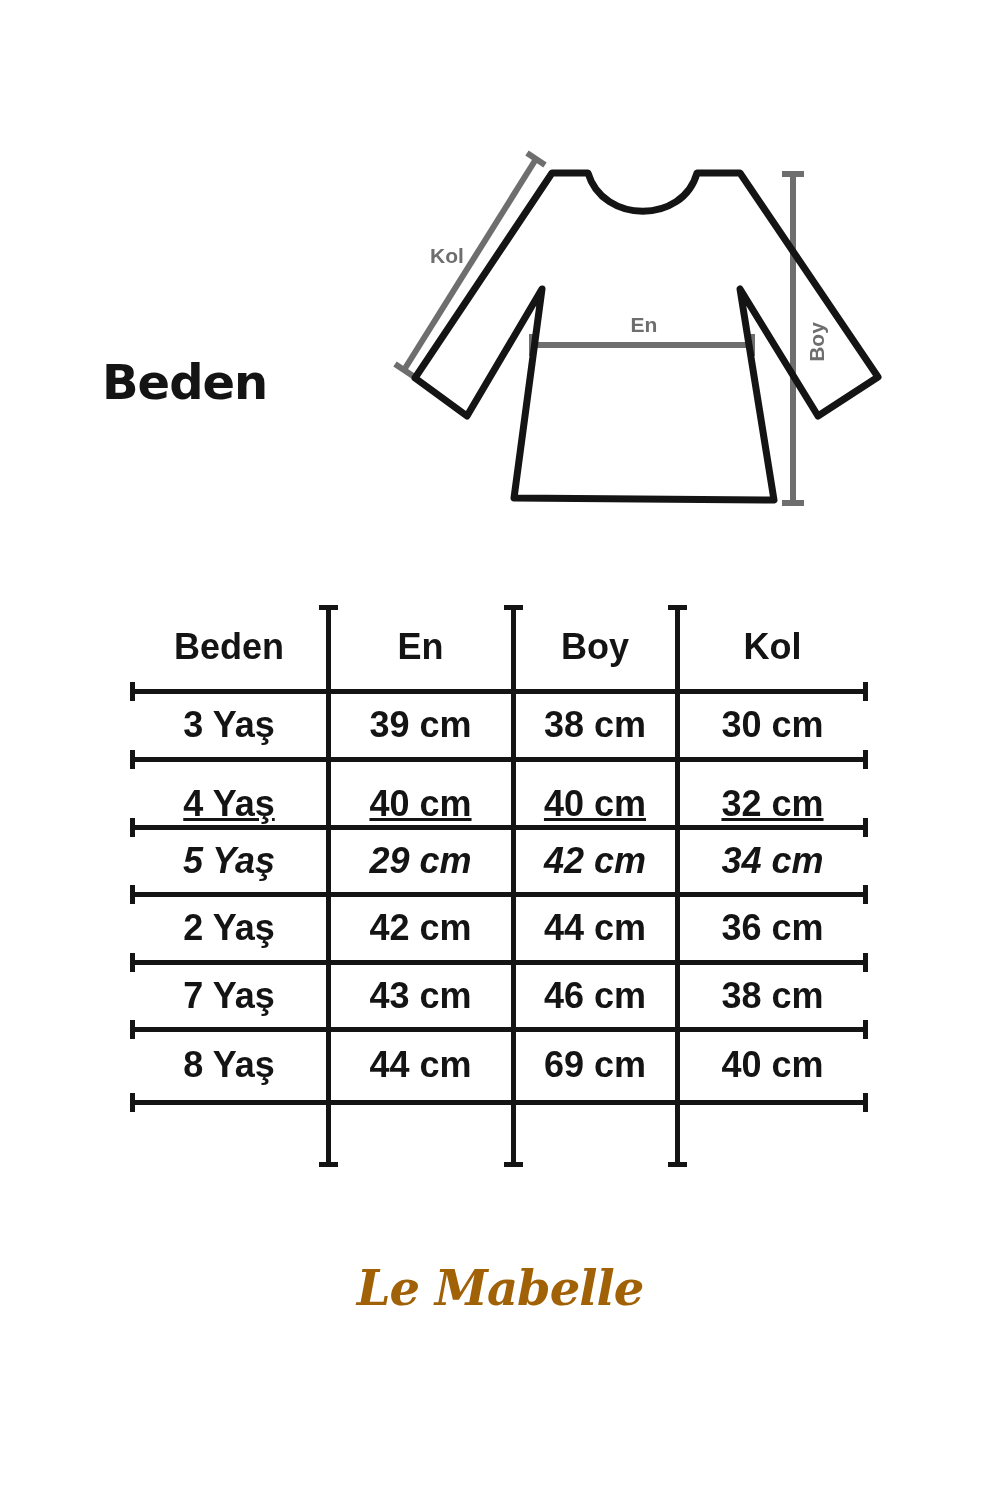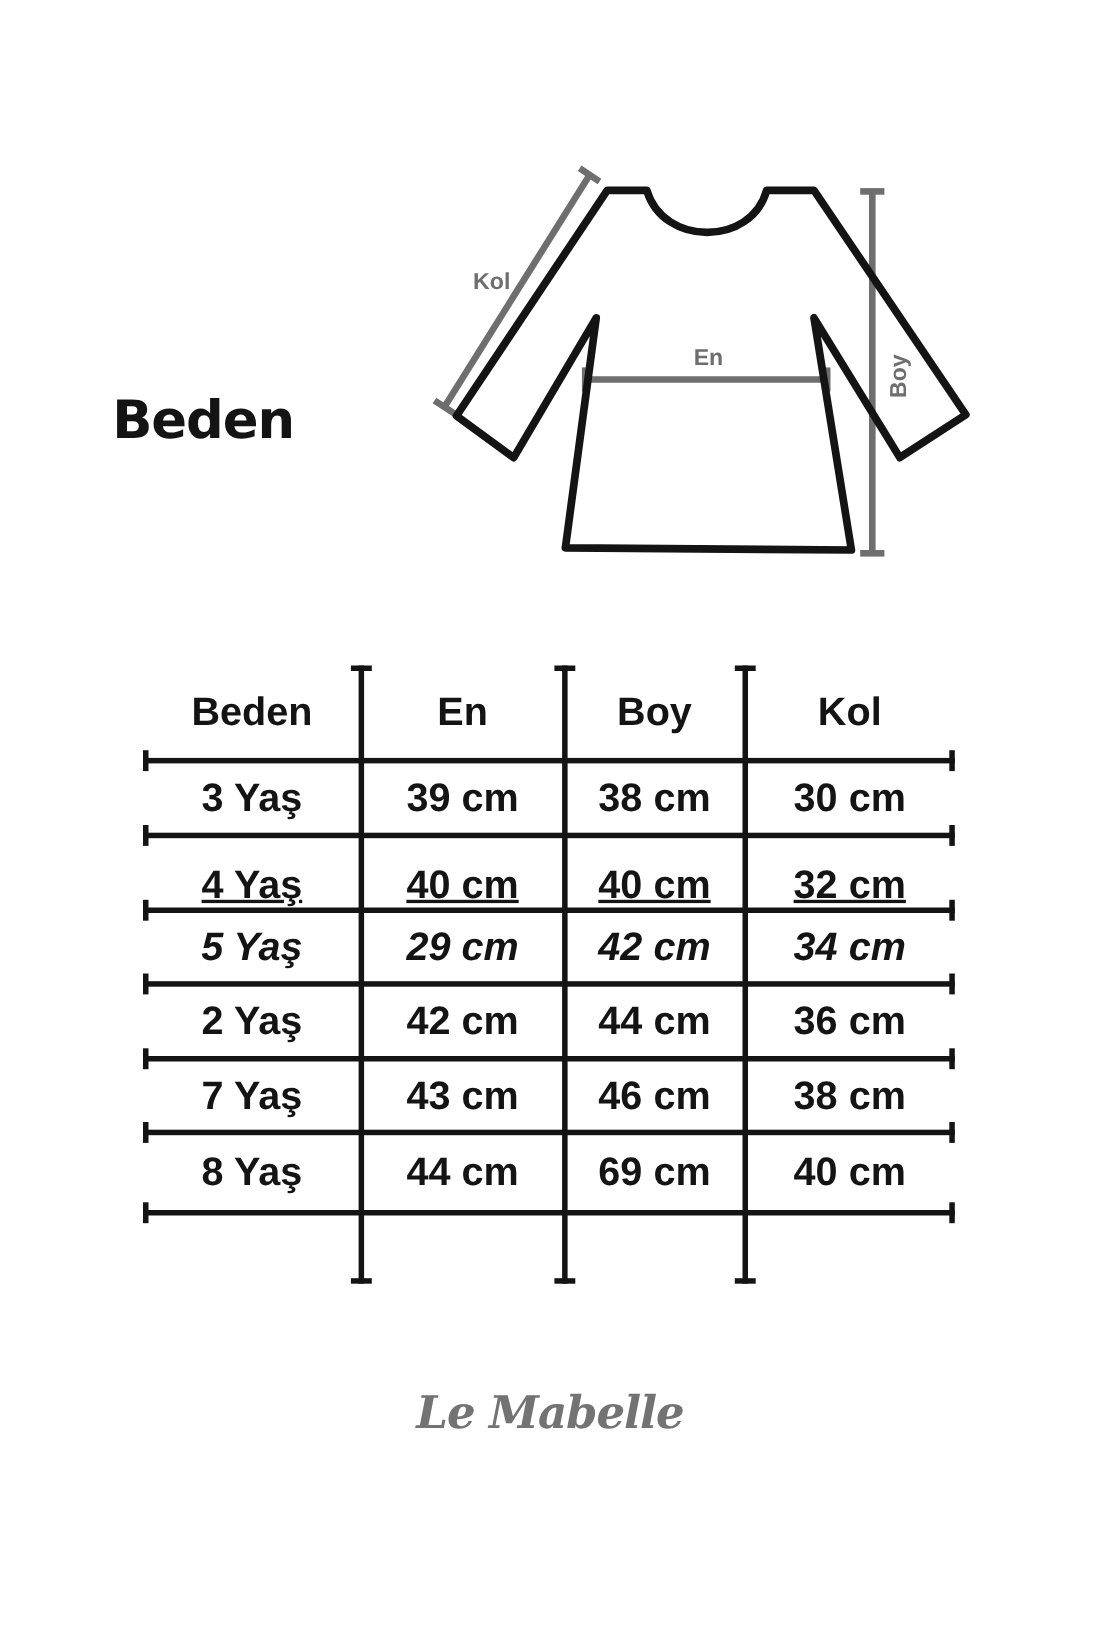--- a/index.html
+++ b/index.html
@@ -29,23 +29,23 @@
   .r1{top:691px;height:68px;}
   .r2{top:770px;height:68px;text-decoration:underline;}
   .r3{top:827px;height:67px;font-style:italic;}
   .r4{top:894px;height:68px;}
   .r5{top:962px;height:67px;}
   .r6{top:1029px;height:72px;}
   
   .diagram{position:absolute;left:370px;top:120px;}
   .measure-label{font-family:"Liberation Sans",sans-serif;font-weight:bold;font-size:21px;}
   
-  .logo{position:absolute;left:0;right:0;top:1260px;text-align:center;color:#737373;
+  .logo{position:absolute;left:0;right:0;top:1260px;text-align:center;color:#a16207;
         font-family:"DejaVu Serif",serif;font-style:italic;font-weight:bold;
-        font-size:41px;letter-spacing:-1px;}
+        font-size:48px;letter-spacing:-1px;}
 </style>
 </head>
 <body>
 
 <div class="canvas">
 
   <svg class="diagram" width="540" height="410" viewBox="370 120 540 410">
     <path d="M415 378 L552 173 L588 173 C603 224 683 224 697 173 L740 173 L878 377 L818 416 L740 289 L774 500 L514 498 L542 289 L467 416 Z" fill="#ffffff" stroke="none"></path>
     <g stroke="#6e6e6e" stroke-width="6" stroke-linecap="butt">
       <line x1="536" y1="159" x2="404" y2="370"></line>

